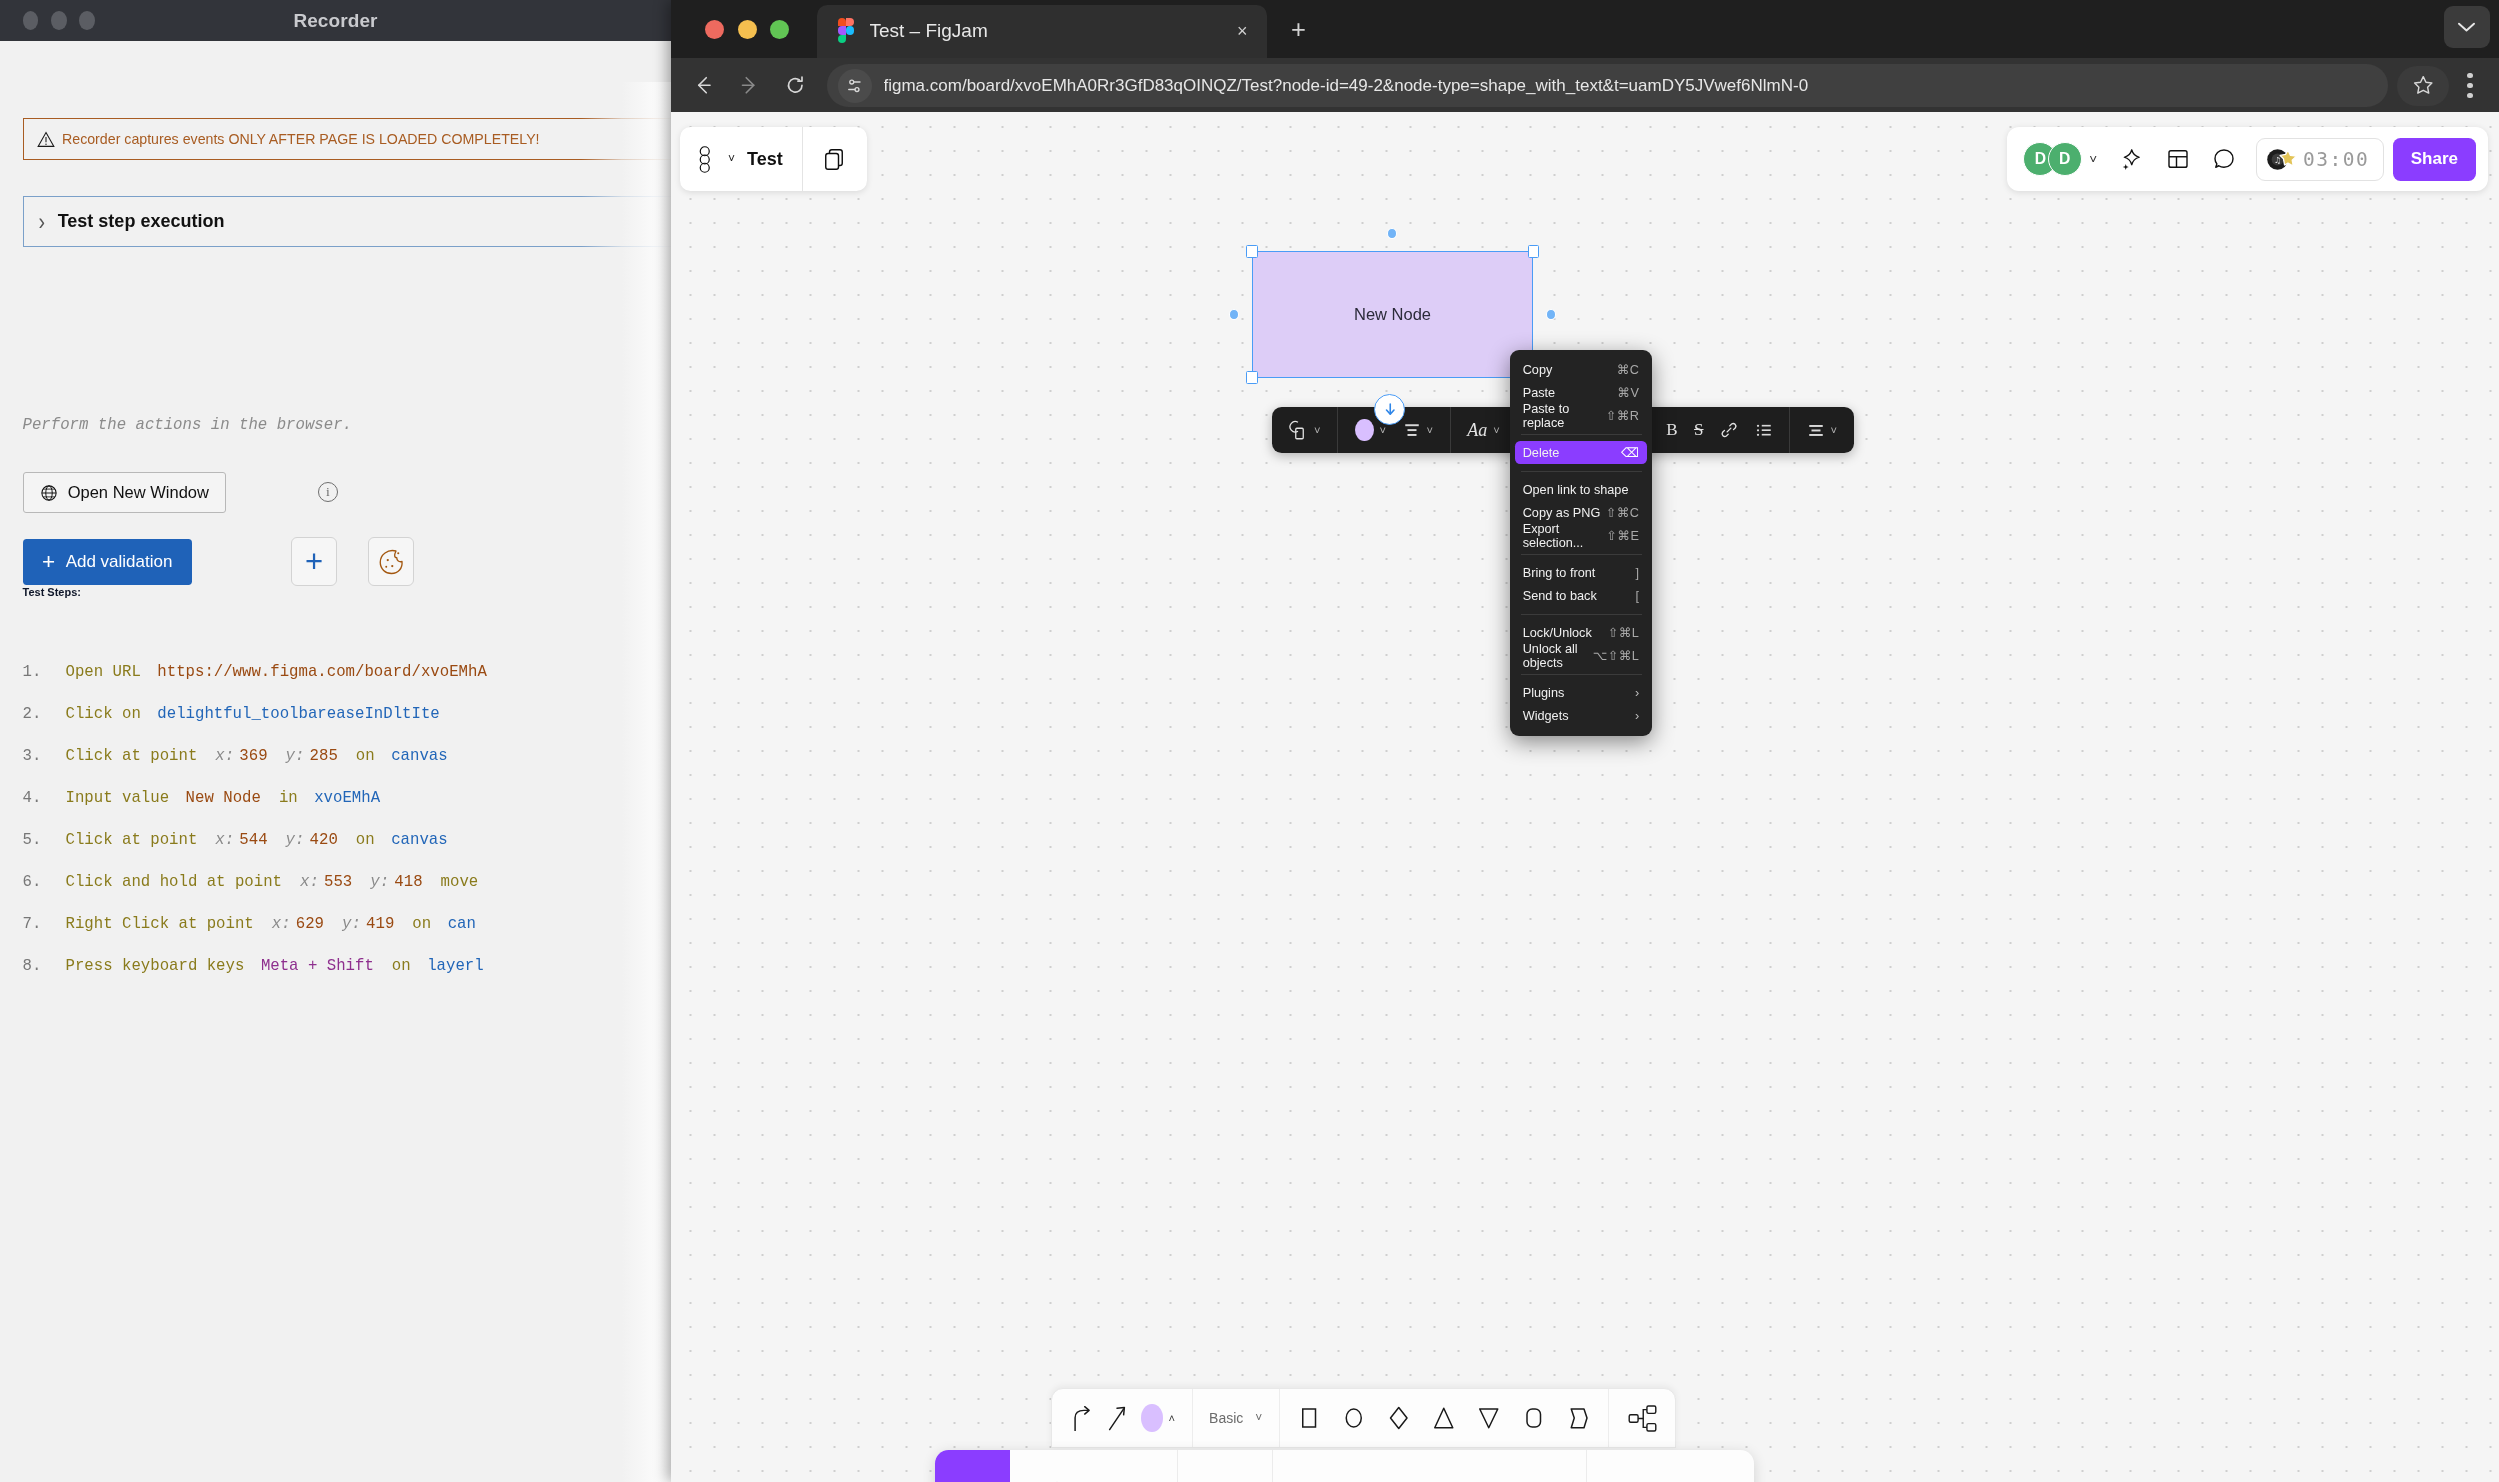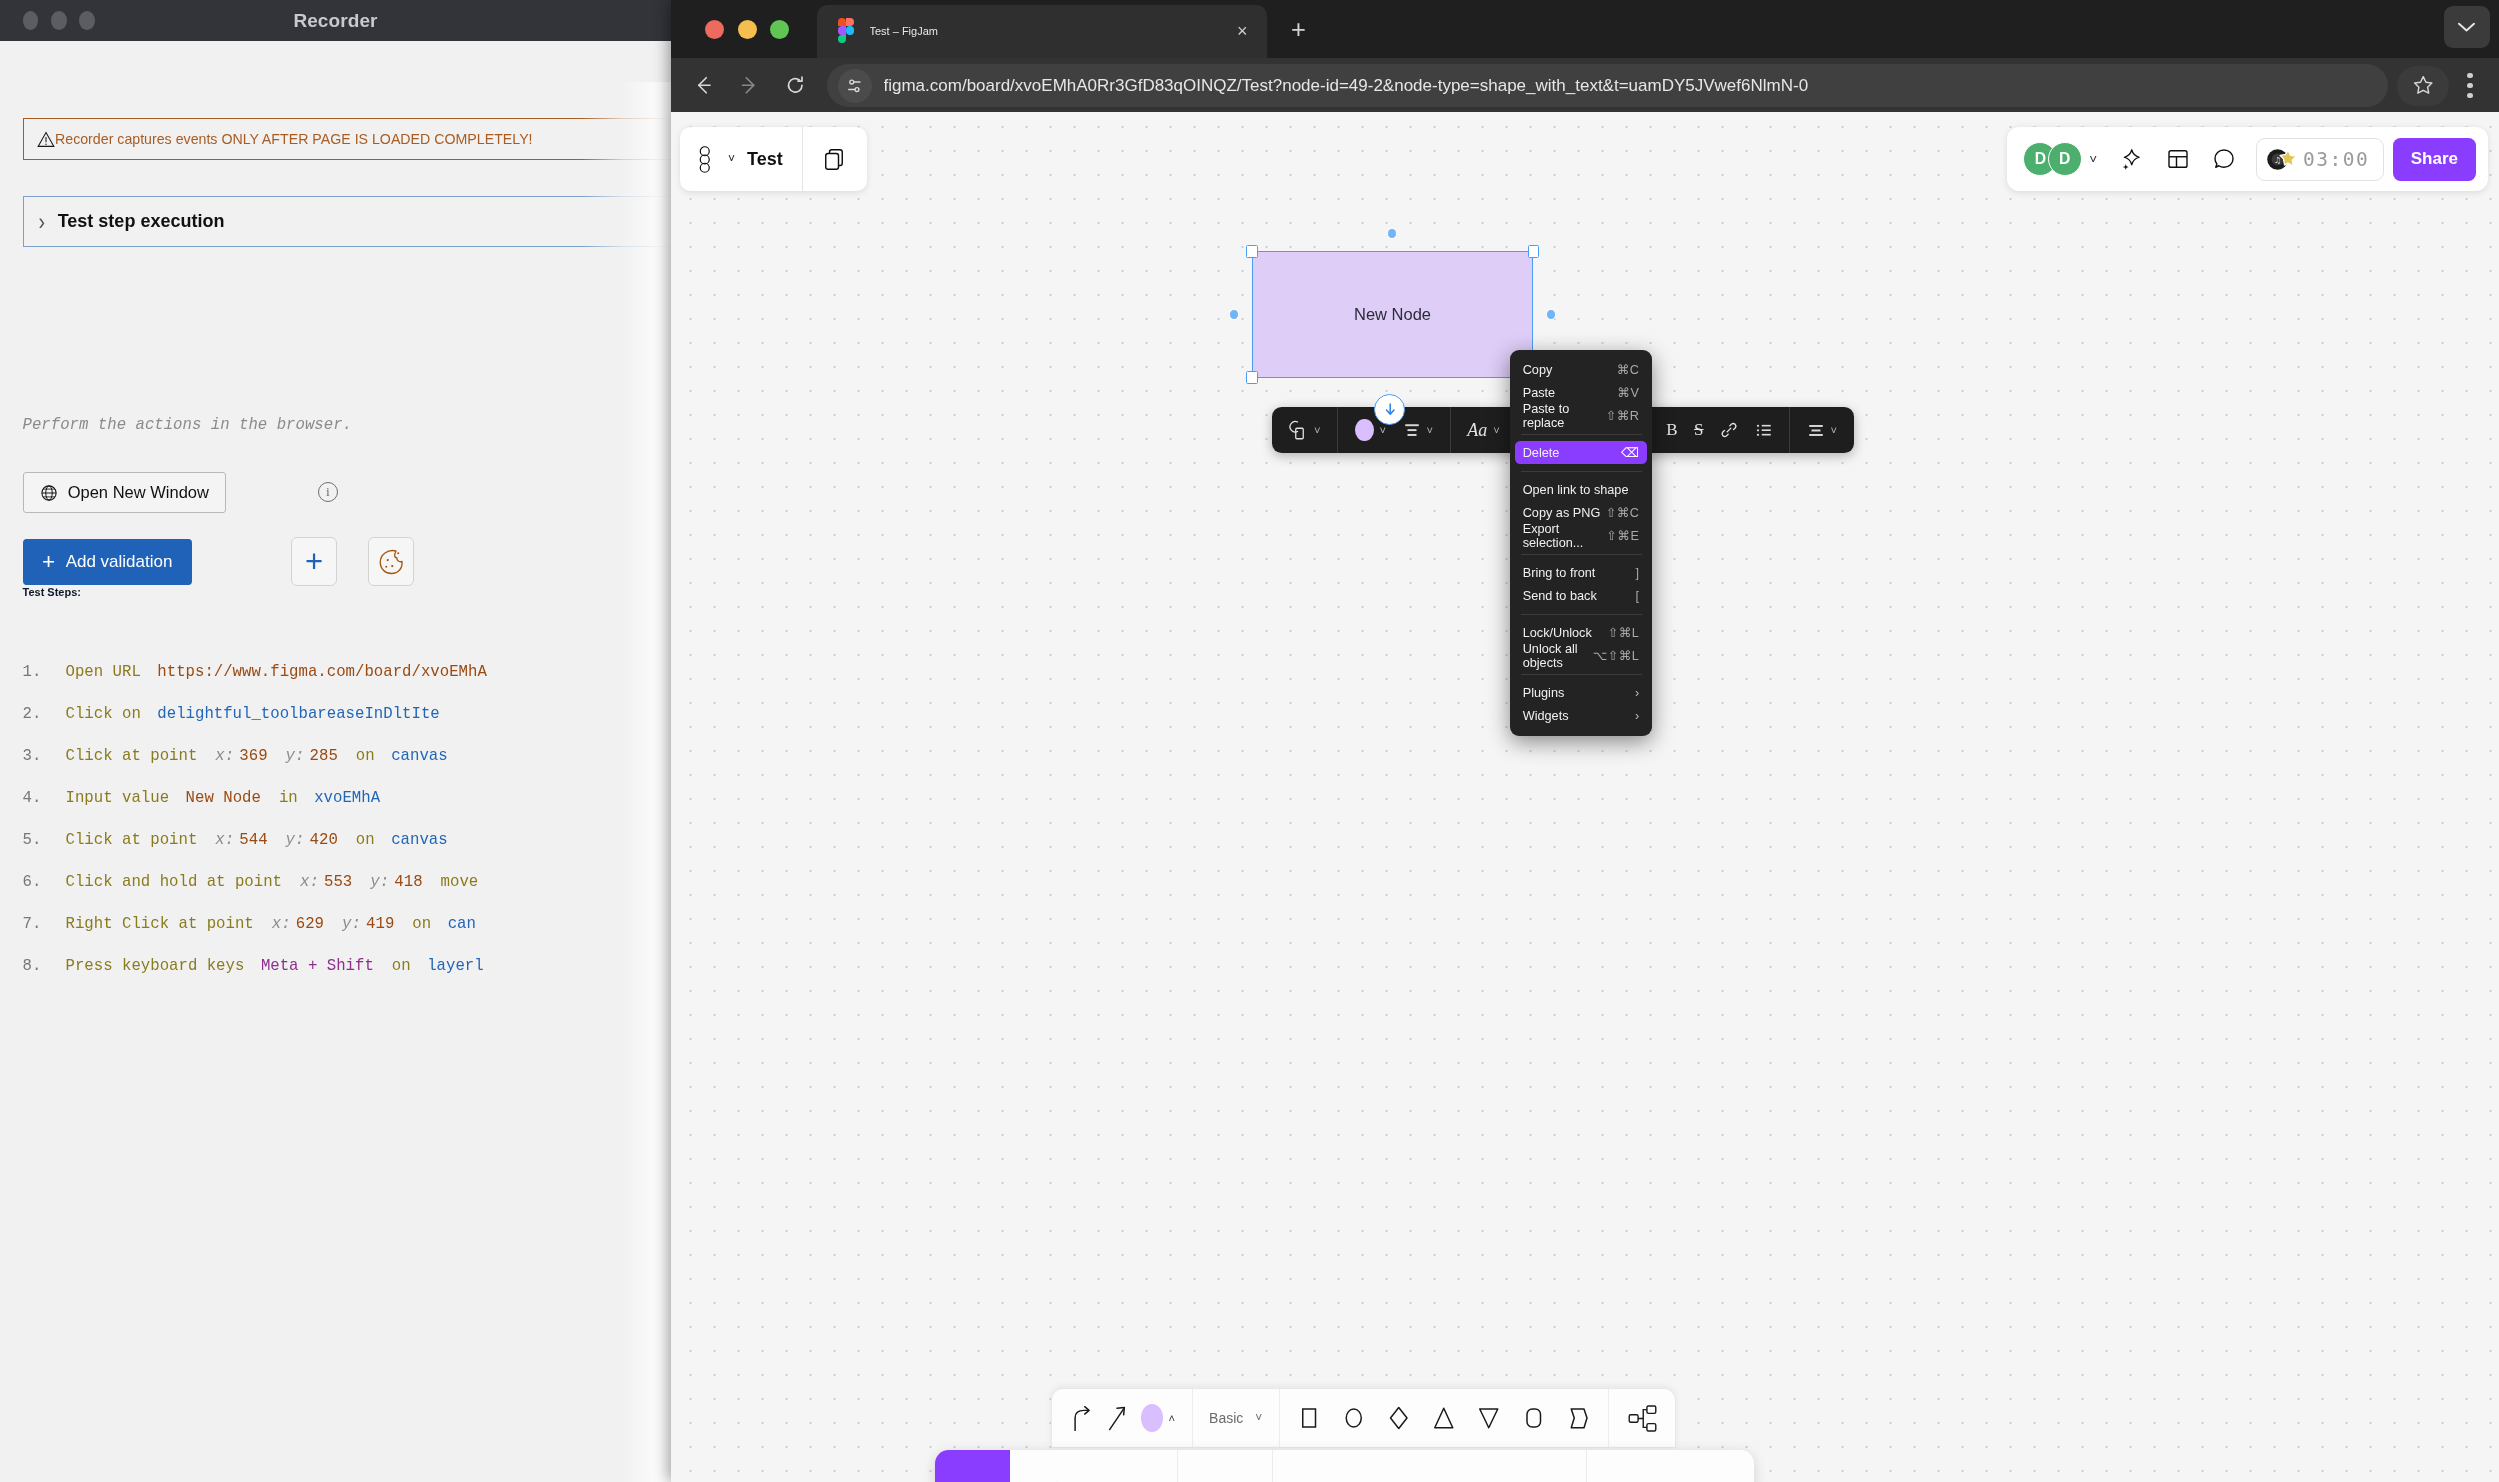--- a/index.html
+++ b/index.html
@@ -21,21 +21,21 @@
   }
   #da-traffic { position: absolute; left: 22.5px; top: 0; height: 41px; display: flex; align-items: center; gap: 12.7px; }
   .da-dot { width: 15.7px; height: 19px; border-radius: 50%; background: #5b5d63; }
   #da-title { color: #c9cace; font-size: 19px; font-weight: bold; letter-spacing: 0.1px; }
 
   #da-body { padding: 0 0 0 0; position: relative; height: 1441px; background: #f1f1f1; }
 
   .da-banner {
     position: absolute; left: 22.5px; top: 77px; width: 689px; height: 42px;
     border: 1.1px solid #a85c22; background: #f1f1f1;
-    display: flex; align-items: center; gap: 0; padding: 0 13.5px;
+    display: flex; align-items: center; gap: 7px; padding: 0 13.5px;
   }
   .da-banner-text { color: #a85c22; font-size: 14.2px; white-space: nowrap; }
   .warn-tri { width: 18px; height: 16.5px; flex: none; }
 
   .da-panel {
     position: absolute; left: 22.5px; top: 155px; width: 689px; height: 51px;
     border: 1px solid #7ba0c9; background: #f1f1f1;
     display: flex; align-items: center; gap: 12.7px; padding: 0 15px;
   }
   .da-panel-chev { color: #555; font-size: 19.5px; font-weight: 300; transform: scaleY(1.25); }
@@ -116,21 +116,21 @@
   .br-dot { width: 19px; height: 19px; border-radius: 50%; }
   .br-dot.r { background: #ed6a5f; } .br-dot.y { background: #f5bf4f; } .br-dot.g { background: #61c554; }
 
   .tab {
     position: absolute; left: 146px; top: 4.5px; width: 450px; height: 53px;
     background: #2f2f2f; border-radius: 10.5px 10.5px 0 0;
     display: flex; align-items: center; padding: 0 12px;
   }
   .figlogo { width: 16.5px; height: 25.5px; position: relative; flex: none; margin-left: 9px; }
   .figlogo span { position: absolute; display: block; width: 8.2px; height: 8.2px; }
-  .tab-title { color: #e8e8e8; font-size: 11px; margin-left: 15px; flex: 1; white-space: nowrap; overflow: hidden; }
+  .tab-title { color: #e8e8e8; font-size: 19px; margin-left: 15px; flex: 1; white-space: nowrap; overflow: hidden; }
   .tab-close { color: #cfcfcf; font-size: 18px; width: 25.5px; text-align: center; cursor: pointer; }
   .newtab { position: absolute; left: 620px; top: 15px; color: #d2d2d2; font-size: 25.5px; font-weight: 300; cursor: pointer; }
   .win-chevron {
     position: absolute; right: 10.5px; top: 6px; width: 46px; height: 42px; border-radius: 9px;
     background: #3b3b3b; display: flex; align-items: center; justify-content: center; cursor: pointer;
   }
 
   #omnibox-row { height: 55px; background: #333333; display: flex; align-items: center; padding: 0 9px; }
   .nav-btn { width: 46px; height: 46px; display: flex; align-items: center; justify-content: center; cursor: pointer; }
   .omni {

